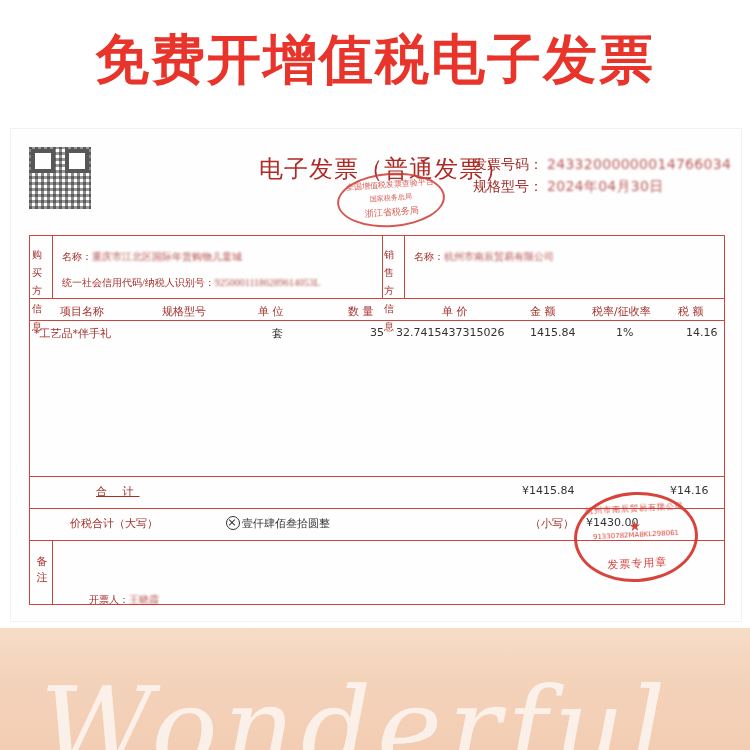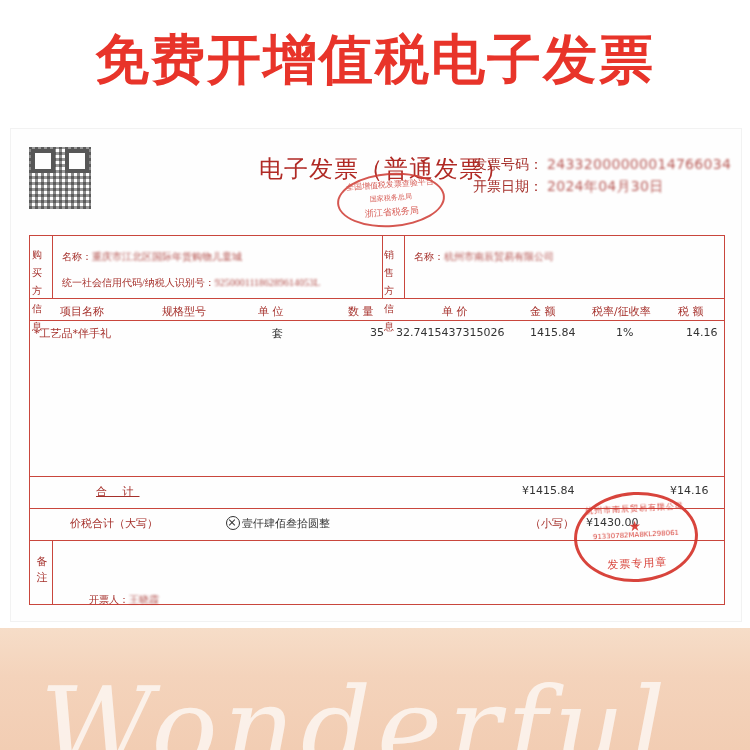--- a/index.html
+++ b/index.html
@@ -358,21 +358,21 @@
         <div class="l2">国家税务总局</div>
         <div class="l3">浙江省税务局</div>
       </div>
 
       <div class="meta">
         <div class="row">
           <span class="k">发票号码：</span>
           <span class="v">24332000000014766034</span>
         </div>
         <div class="row">
-          <span class="k">开票日期：</span>
+          <span class="k">规格型号：</span>
           <span class="v">2024年04月30日</span>
         </div>
       </div>
 
       <div class="tbl">
 
         <div class="hline" style="top:62px;"></div>
         <div class="hline" style="top:84px;"></div>
         <div class="hline" style="top:240px;"></div>
         <div class="hline" style="top:272px;"></div>

